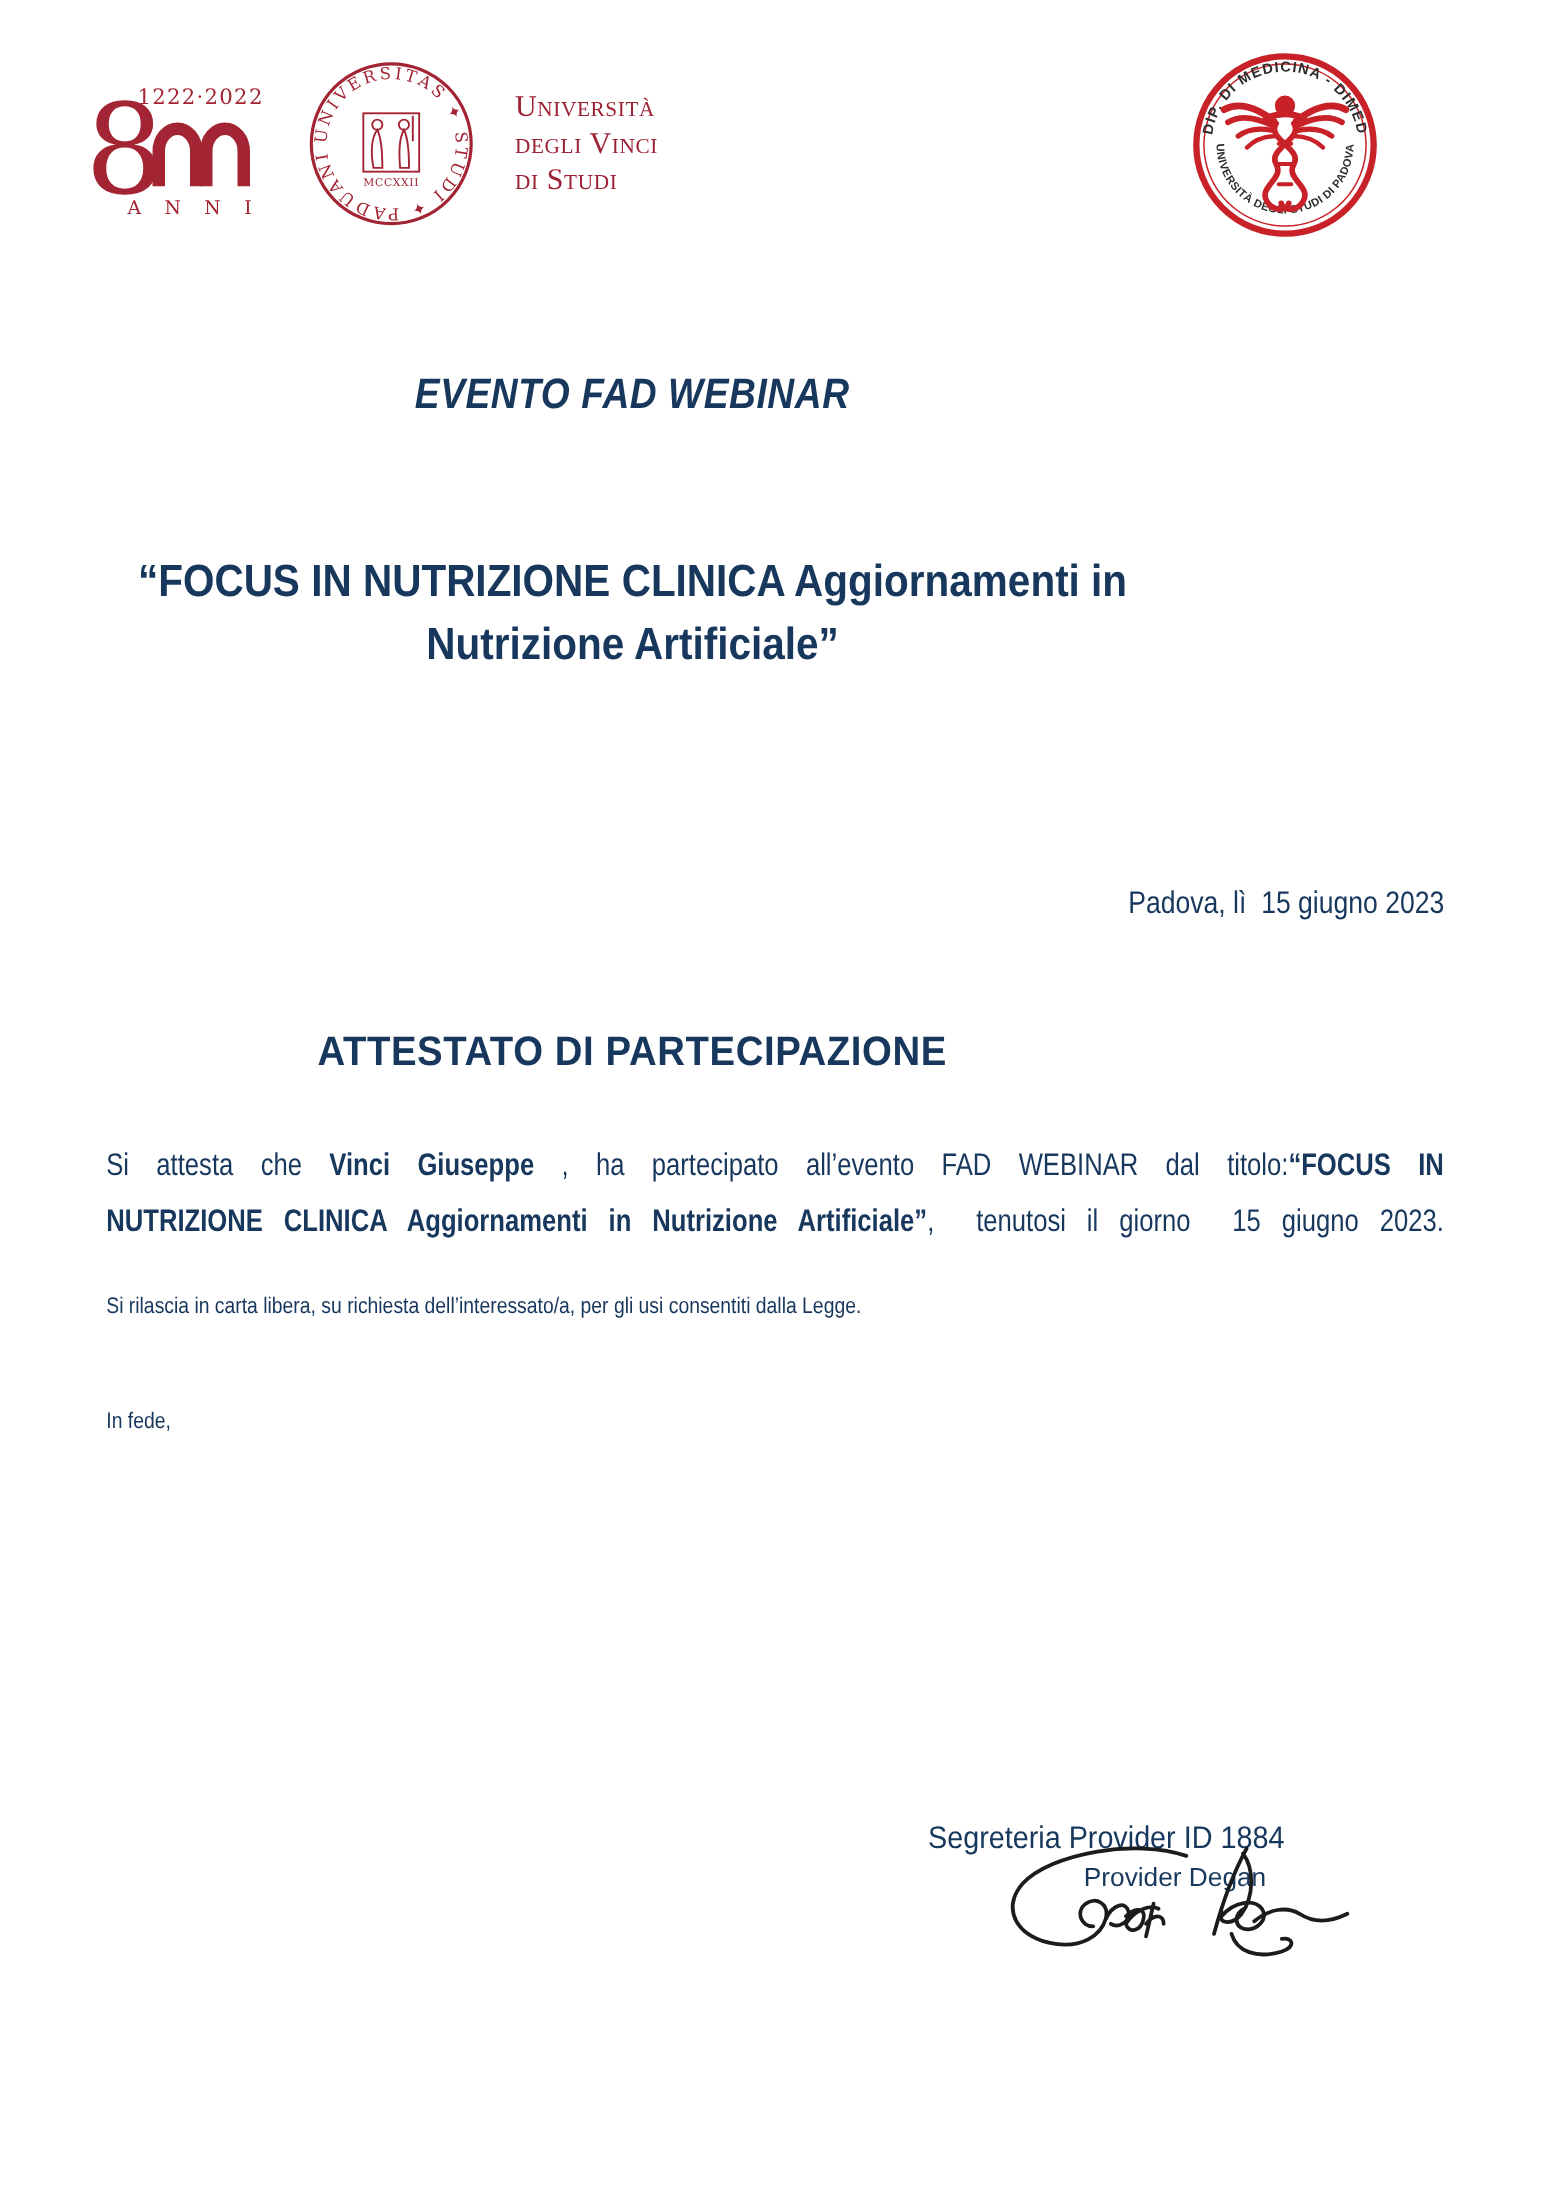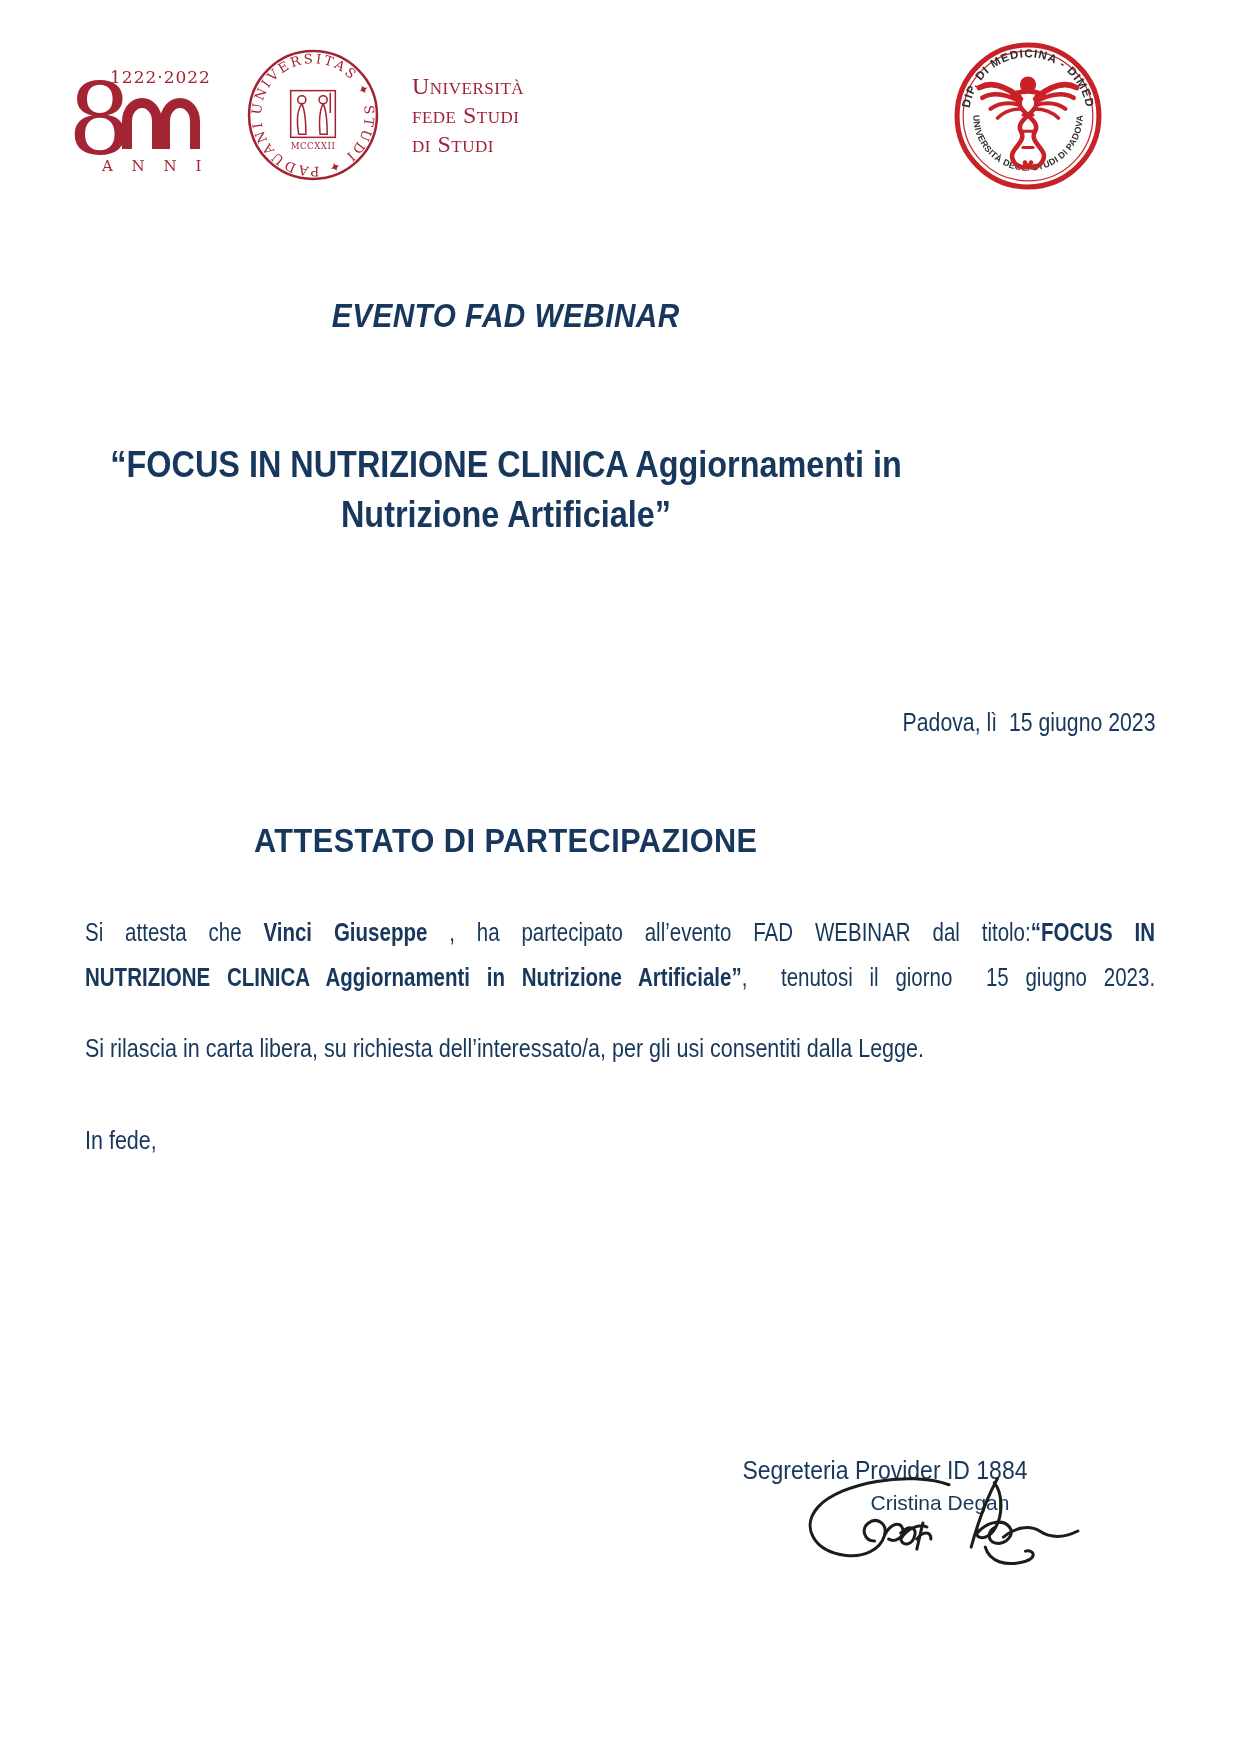--- a/index.html
+++ b/index.html
@@ -39,21 +39,21 @@
     transform:scaleX(0.93); transform-origin:center top; letter-spacing:0.5px;
   }
   
   .para1 {
     position:absolute; left:85px; top:910px; width:1305px;
     transform:scaleX(0.82); transform-origin:left top;
     font-size:25px; line-height:45px;
   }
   .para1 .jline { text-align:justify; text-align-last:justify; }
   .narrowline {
-    position:absolute; left:85px; font-size:25px; white-space:nowrap;
+    position:absolute; left:85px; font-size:18px; white-space:nowrap;
   }
   .narrowline .t { display:inline-block; transform:scaleX(0.86); transform-origin:left top; }
   .para2 { top:1034px; }
   .infede { top:1126px; }
   
   .sig-office { position:absolute; left:730px; top:1456px; width:420px; text-align:left; }
   .sig-office .t { display:inline-block; font-size:25px; transform:scaleX(0.92); transform-origin:center top; }
   .sig-name { position:absolute; left:730px; top:1491px; width:420px; text-align:center; font-size:21px; }
   .sig-svg { position:absolute; left:788px; top:1472px; width:312px; height:112px; }
   
@@ -84,21 +84,21 @@
     <circle cx="55" cy="51" r="4" fill="none" stroke="#a32433" stroke-width="1.5"></circle>
     <path d="M55,55 C50,62 50,74 52,85 L59,85 C59,72 58,61 55,55 Z" fill="none" stroke="#a32433" stroke-width="1.5"></path>
     <circle cx="76" cy="51" r="4" fill="none" stroke="#a32433" stroke-width="1.5"></circle>
     <path d="M76,55 C72,62 72,74 73,85 L80,85 C80,72 79,61 76,55 Z" fill="none" stroke="#a32433" stroke-width="1.5"></path>
     <line x1="83" y1="44" x2="83" y2="64" stroke="#a32433" stroke-width="1.5"></line>
     <text x="66" y="99" text-anchor="middle" font-family="DejaVu Serif, serif" font-size="8.5" letter-spacing="0.5" fill="#a32433">MCCXXII</text>
   </svg>
 
   <div class="uni-name">
     <div>Università</div>
-    <div>fede Studi</div>
+    <div>degli Vinci</div>
     <div>di Studi</div>
   </div>
 
   <svg class="dimed" viewBox="0 0 150 150">
     <defs>
       <path id="dimedTop" d="M17,75 A58,58 0 0 1 133,75"></path>
       <path id="dimedBottom" d="M21,75 A54,54 0 0 0 129,75"></path>
     </defs>
     <circle cx="75" cy="75" r="70" fill="#ffffff" stroke="#c82128" stroke-width="5"></circle>
     <circle cx="75" cy="75" r="64" fill="none" stroke="#c82128" stroke-width="1.2"></circle>
@@ -153,21 +153,21 @@
     <span class="t">Si rilascia in carta libera, su richiesta dell’interessato/a, per gli usi consentiti dalla Legge.</span>
   </div>
 
   <div class="narrowline infede">
     <span class="t">In fede,</span>
   </div>
 
   <div class="sig-office">
     <span class="t">Segreteria Provider ID 1884</span>
   </div>
-  <div class="sig-name">Cristina Degan</div>
+  <div class="sig-name">Provider Degan</div>
 
   <svg class="sig-svg" viewBox="0 0 310 110">
     <g fill="none" stroke="#1c1c1c" stroke-width="3" stroke-linecap="round" stroke-linejoin="round">
       <path d="M160,12 C120,-2 52,10 30,34 C12,54 26,78 56,82 C76,85 92,76 96,62 C99,50 88,44 80,50 C72,56 76,68 86,68"></path>
       <path d="M96,62 C102,50 112,48 114,56 C116,64 106,70 100,66 M112,60 C120,52 128,54 126,62 C124,72 114,74 112,66 C118,56 130,50 138,54 M134,50 L128,76 M128,66 C134,58 142,58 142,66"></path>
       <path d="M208,6 C196,28 188,52 182,74 M205,10 C214,22 214,44 204,58 C196,68 184,66 188,56"></path>
       <path d="M188,60 C198,48 214,46 220,54 C226,62 216,72 206,70 C198,68 198,58 206,54 M214,64 C226,54 240,52 250,58 C262,66 276,64 288,58"></path>
       <path d="M196,74 C200,88 216,94 236,88 C248,84 244,76 236,78"></path>
     </g>
   </svg>

